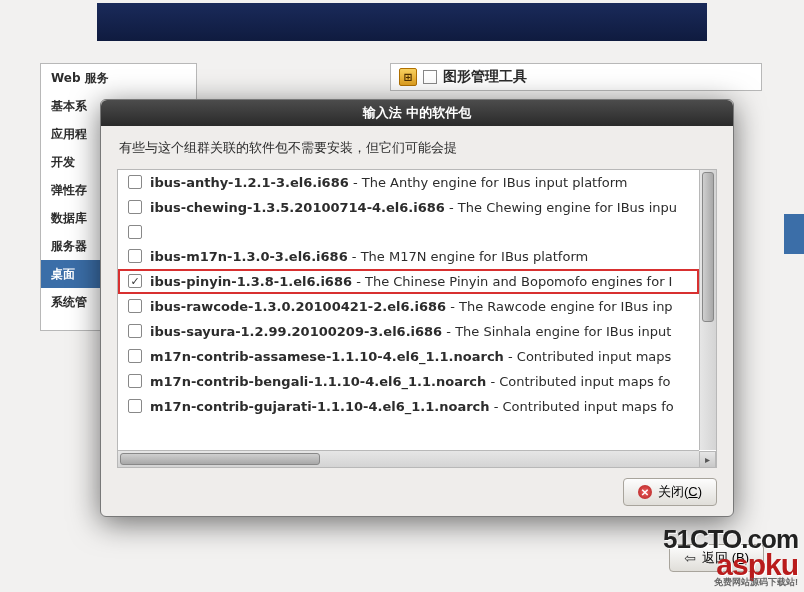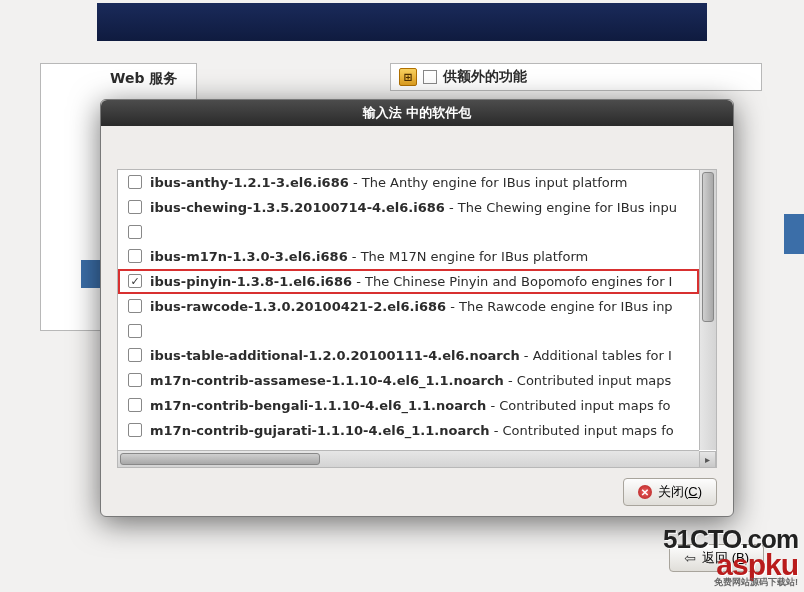--- a/index.html
+++ b/index.html
@@ -16,23 +16,23 @@
   .top-banner {
     position: absolute; top: 3px; left: 97px; width: 610px; height: 38px;
     background: linear-gradient(#1a2a5a, #0f1b3f);
   }
 
   .left-panel {
     position: absolute; top: 63px; left: 40px; width: 157px; height: 268px;
     background: #fff; border: 1px solid #b8b8b8;
   }
   .cat-item {
-    height: 28px; line-height: 28px; padding-left: 29px;
-    font-weight: bold; font-size: 14px;
-    white-space: nowrap; overflow: hidden; margin-left: 40px;
+    height: 28px; line-height: 28px; padding-left: 10px;
+    font-weight: bold; font-size: 12px;
+    white-space: nowrap; overflow: hidden;
   }
   .cat-item.selected { background: #3b6ea8; color: #fff; }
 
   .right-panel-strip {
     position: absolute; top: 63px; left: 390px; width: 372px; height: 28px;
     background: #fff; border: 1px solid #b8b8b8;
     display: flex; align-items: center; padding-left: 8px; gap: 6px;
     font-weight: bold; font-size: 14px;
   }
   .right-icon { width: 18px; height: 18px; background: linear-gradient(#f8d060,#e0a020); border:1px solid #b07000; border-radius:2px; display:flex;align-items:center;justify-content:center;font-size:11px;color:#503000;}
@@ -147,28 +147,28 @@
   <div class="cat-item">弹性存</div>
   <div class="cat-item">数据库</div>
   <div class="cat-item">服务器</div>
   <div class="cat-item selected">桌面</div>
   <div class="cat-item">系统管</div>
 </div>
 
 <div class="right-panel-strip">
   <span class="right-icon">⊞</span>
   <span class="right-checkbox"></span>
-  <span>供额外的功能</span>
+  <span>图形管理工具</span>
 </div>
 <div class="blue-right-notch"></div>
 
 <div class="dialog">
   <div class="dialog-titlebar">输入法 中的软件包</div>
   <div class="dialog-desc">
-    <br>
+    <span>有些与这个组群关联的软件包不需要安装，但它们可能会提</span><br>
   </div>
 
   <div class="pkg-scroll-wrap">
     <div class="pkg-list" id="pkg-list">
         <div class="pkg-row">
           <span class="pkg-checkbox"></span>
           <span><span class="pkg-name">ibus-anthy-1.2.1-3.el6.i686</span><span class="pkg-desc"> - The Anthy engine for IBus input platform</span></span>
         </div>
         <div class="pkg-row">
           <span class="pkg-checkbox"></span>
@@ -184,24 +184,21 @@
         <div class="pkg-row highlighted">
           <span class="pkg-checkbox">✓</span>
           <span><span class="pkg-name">ibus-pinyin-1.3.8-1.el6.i686</span><span class="pkg-desc"> - The Chinese Pinyin and Bopomofo engines for I</span></span>
         </div>
         <div class="pkg-row">
           <span class="pkg-checkbox"></span>
           <span><span class="pkg-name">ibus-rawcode-1.3.0.20100421-2.el6.i686</span><span class="pkg-desc"> - The Rawcode engine for IBus inp</span></span>
         </div>
         <div class="pkg-row">
           <span class="pkg-checkbox"></span>
-        </div>
-        <div class="pkg-row">
-          <span class="pkg-checkbox"></span>
-          <span><span class="pkg-name">ibus-table-additional-1.2.0.20100111-4.el6.noarch</span><span class="pkg-desc"> - Additional tables for I</span></span>
+          <span><span class="pkg-name">ibus-sayura-1.2.99.20100209-3.el6.i686</span><span class="pkg-desc"> - The Sinhala engine for IBus input</span></span>
         </div>
         <div class="pkg-row">
           <span class="pkg-checkbox"></span>
           <span><span class="pkg-name">m17n-contrib-assamese-1.1.10-4.el6_1.1.noarch</span><span class="pkg-desc"> - Contributed input maps</span></span>
         </div>
         <div class="pkg-row">
           <span class="pkg-checkbox"></span>
           <span><span class="pkg-name">m17n-contrib-bengali-1.1.10-4.el6_1.1.noarch</span><span class="pkg-desc"> - Contributed input maps fo</span></span>
         </div>
         <div class="pkg-row">

